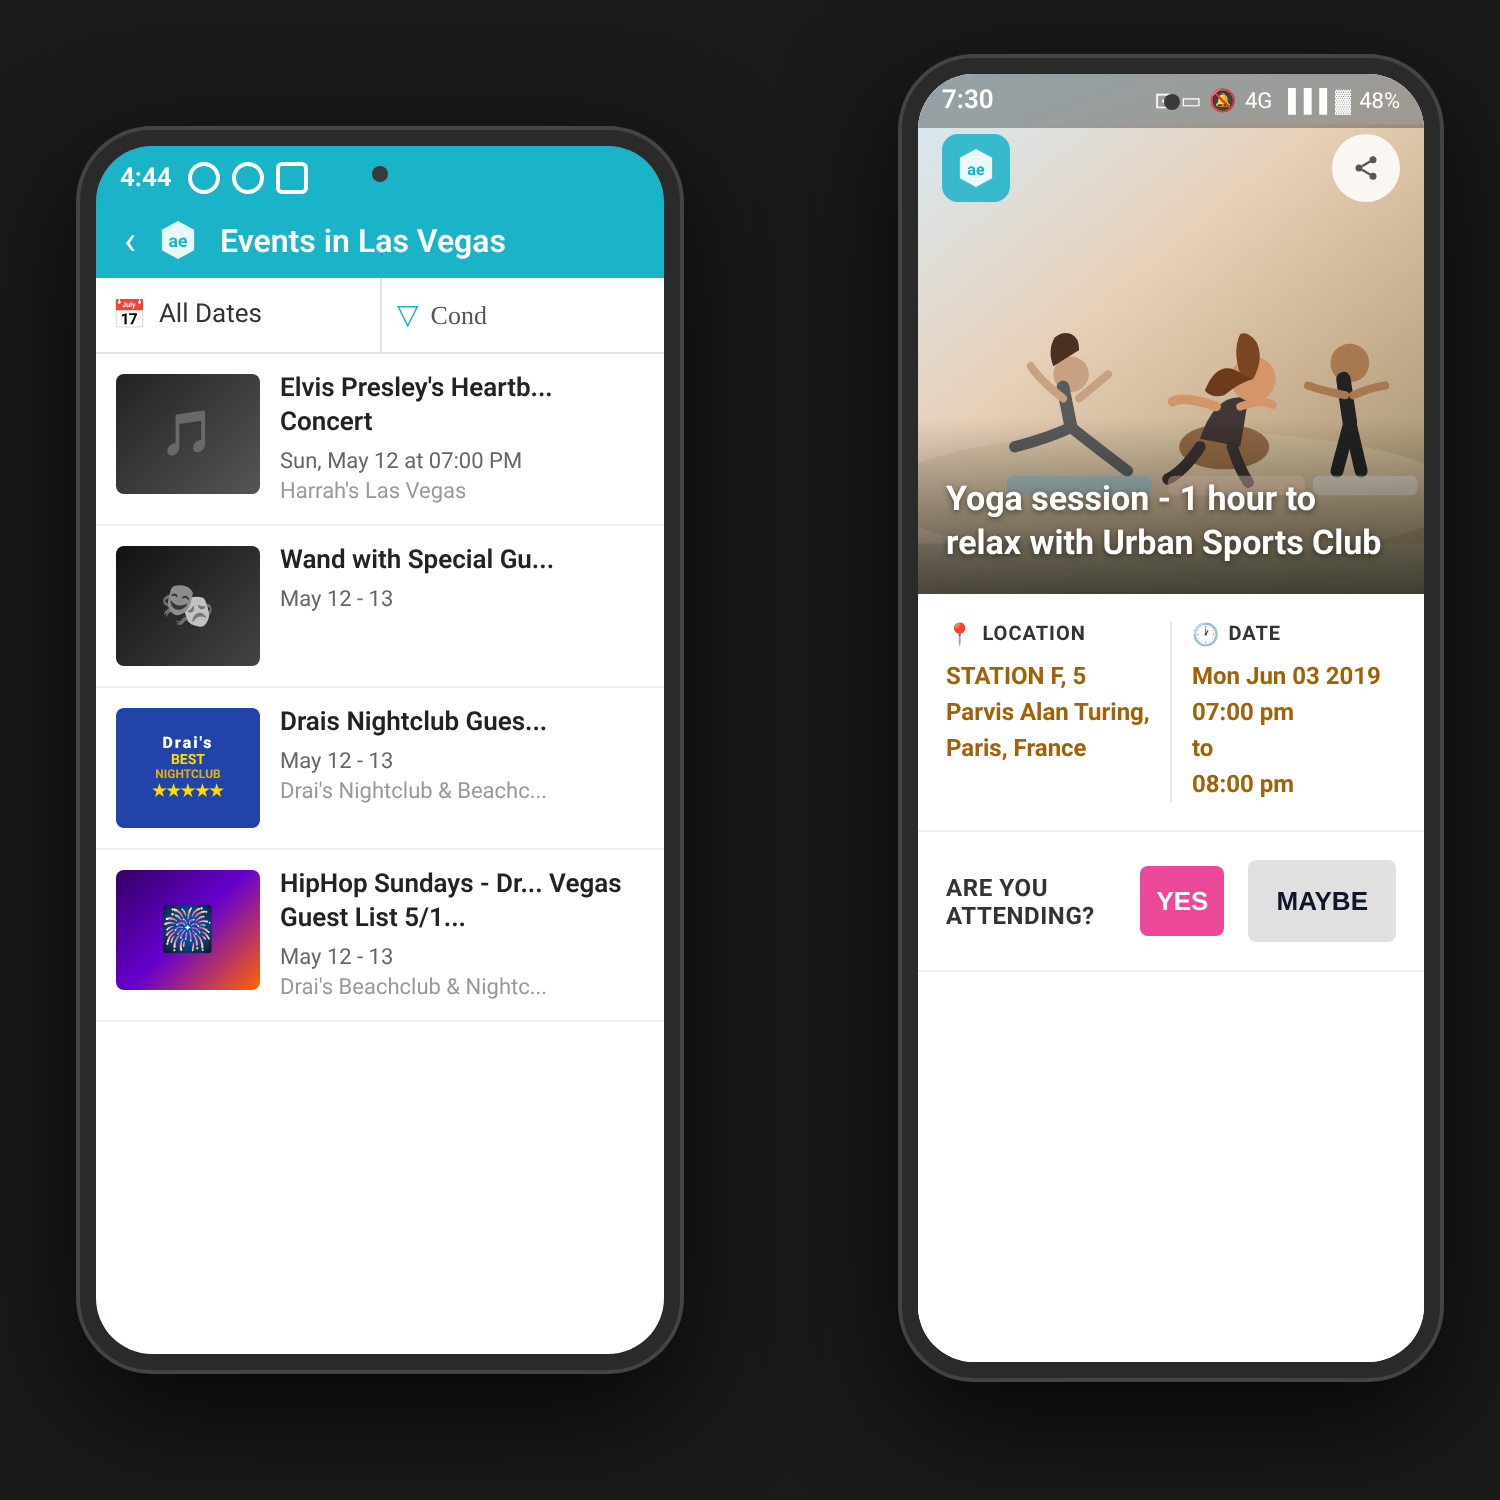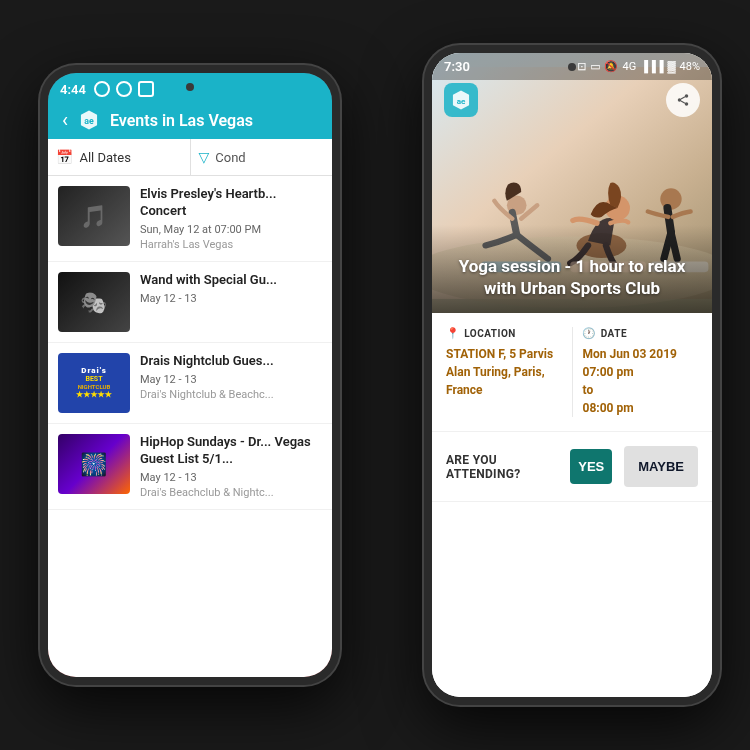--- a/index.html
+++ b/index.html
@@ -116,20 +116,21 @@
       border-right: 1px solid #e0e0e0;
     }
     .filter-btn:last-child { border-right: none; }
     .filter-icon {
       font-size: 14px;
       color: #1ab3c8;
     }
     .filter-text-truncated {
       color: #555;
       font-size: 13px;
+      font-family: Liberation Serif, serif;
     }
 
     
     .event-list {
       flex: 1;
       overflow: hidden;
       background: white;
     }
     .event-item {
       display: flex;
@@ -210,23 +211,23 @@
       color: #666;
       margin-bottom: 2px;
     }
     .event-venue-text {
       font-size: 11px;
       color: #999;
     }
 
     
     .phone-front {
-      width: 296px;
+      width: 269px;
       height: 660px;
-      top: 45px;
+      top: 29px;
       right: 30px;
       z-index: 2;
       overflow: hidden;
       border: 8px solid #2a2a2a;
       border-radius: 36px;
     }
     .phone-front .screen {
       width: 100%;
       height: 100%;
       background: white;
@@ -298,21 +299,20 @@
       font-size: 14px;
     }
 
     .hero-title-overlay {
       position: absolute;
       bottom: 0;
       left: 0;
       right: 0;
       background: linear-gradient(to top, rgba(0,0,0,0.6) 0%, transparent 100%);
       padding: 30px 14px 14px;
-      text-align: center;
     }
     .hero-title-text {
       color: white;
       font-size: 17px;
       font-weight: 700;
       line-height: 1.3;
       text-shadow: 0 1px 3px rgba(0,0,0,0.5);
     }
 
     
@@ -359,21 +359,21 @@
       gap: 12px;
     }
     .attending-label {
       font-size: 12px;
       font-weight: 700;
       color: #333;
       letter-spacing: 0.3px;
       flex: 1;
     }
     .btn-yes {
-      background: #0f766e;
+      background: #ec4899;
       color: white;
       border: none;
       padding: 10px 8px;
       border-radius: 4px;
       font-size: 13px;
       font-weight: 700;
       cursor: pointer;
     }
     .btn-maybe {
       background: #e0e0e0;

